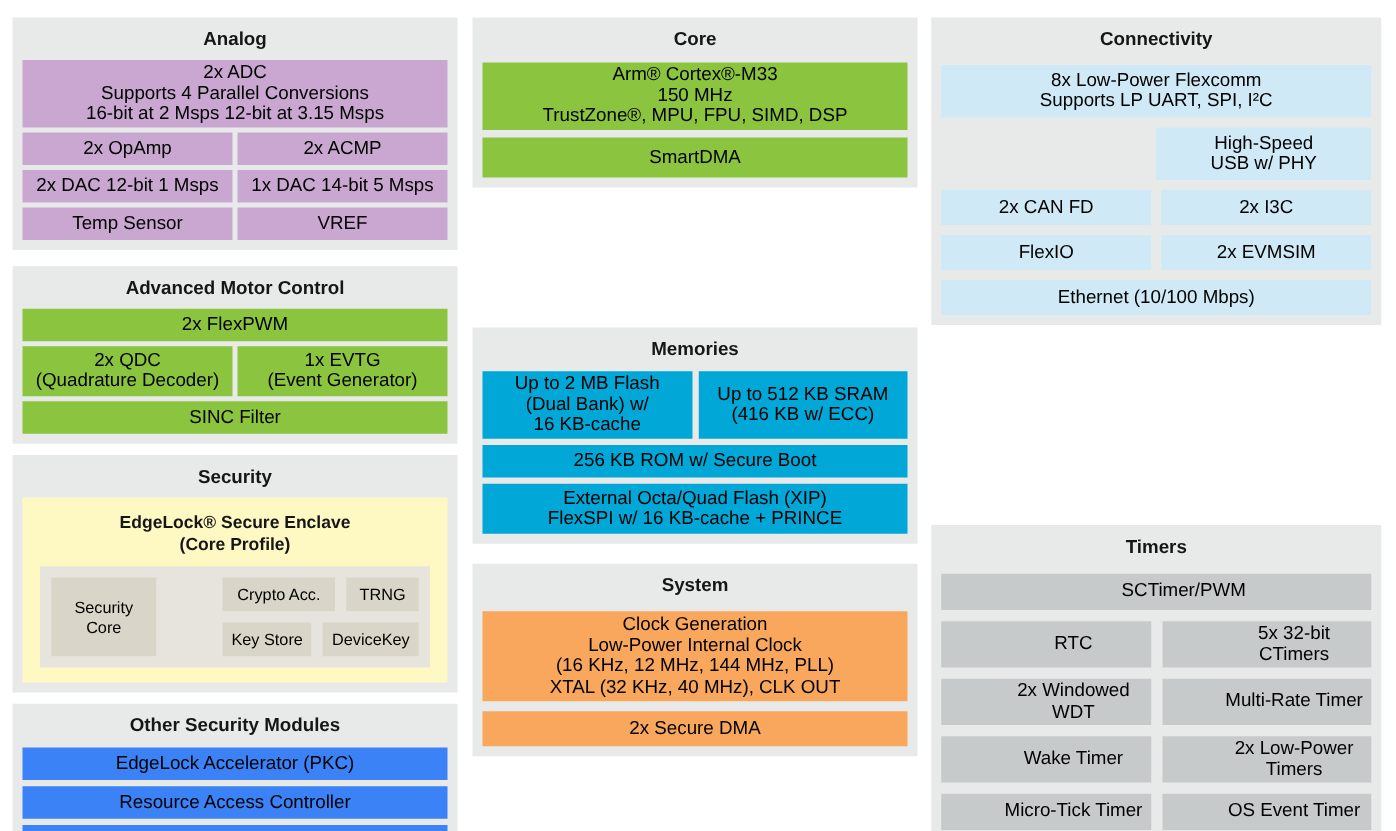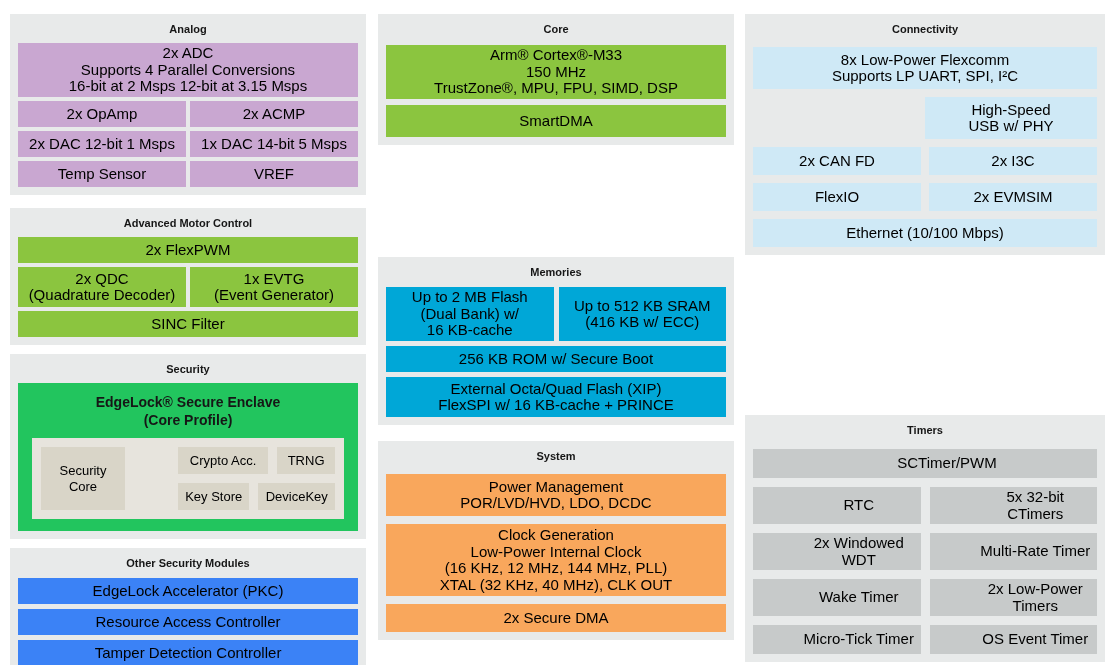--- a/index.html
+++ b/index.html
@@ -5,42 +5,42 @@
   * { box-sizing: border-box; margin: 0; padding: 0; }
   html, body { background: #ffffff; }
   body { font-family: "Liberation Sans", sans-serif; color: #000; }
   .canvas { position: relative; width: 1117px; height: 665px; background: #ffffff; overflow: hidden; }
   .col { position: absolute; top: 14px; }
   .col-left { left: 10px; width: 356px; }
   .col-mid  { left: 378px; width: 356px; }
   .col-right{ left: 745px; width: 360px; }
 
   .grp { --g: 4px; background: #e8eaea; padding: 6px 8px 8px; display: flex; flex-direction: column; gap: var(--g); width: 100%; }
-  .grp-title { text-align: center; font-weight: bold; font-size: 11px; color: #161616; padding: 3px 0 4px; }
+  .grp-title { text-align: center; font-weight: bold; font-size: 15px; color: #161616; padding: 3px 0 4px; }
   .row { display: flex; gap: var(--g); }
   .row > * { flex: 1; }
 
   .blk { display: flex; align-items: center; justify-content: center; text-align: center;
          font-size: 15px; line-height: 16.5px; white-space: pre-line; padding: 2px 4px; }
 
   .purple { background: #c9a7d1; }
   .green  { background: #8bc53f; }
   .tan    { background: #3b82f6; }
   .blue   { background: #00a7d7; }
   .orange { background: #f9a75c; }
   .lblue  { background: #cfe9f6; }
   .gray   { background: #c7caca; padding-left: 48px; }
   .spacer { background: transparent; }
 
   .mh26 { min-height: 26px; } .mh28 { min-height: 28px; } .mh29 { min-height: 29px; }
   .mh32 { min-height: 32px; } .mh40 { min-height: 40px; } .mh42 { min-height: 42px; }
   .mh54 { min-height: 54px; } .mh72 { min-height: 72px; }
 
   
-  .enclave { background: #22c55e; padding: 10px 14px 12px; }
+  .enclave { background: #fef9c3; padding: 10px 14px 12px; }
   .enclave-title { font-weight: bold; text-align: center; font-size: 14px; line-height: 18px;
                    white-space: pre-line; margin-bottom: 9px; color: #161616; }
   .enclave-panel { background: #e7e4dd; padding: 9px; display: flex; gap: 9px; }
   .sec-core { width: 84px; background: #d9d5c8; display: flex; align-items: center; justify-content: center;
               text-align: center; font-size: 13px; line-height: 16px; white-space: pre-line; }
   .enclave-right { flex: 1; display: flex; flex-direction: column; gap: 9px; }
   .enclave-row { display: flex; gap: 9px; padding-left: 44px; }
   .iblk { background: #d9d5c8; min-height: 27px; display: flex; align-items: center; justify-content: center;
           font-size: 13px; padding: 2px 4px; }
   .f-wide { flex: 1.65; } .f-narrow { flex: 1; } .f-mid { flex: 1.08; }
@@ -133,22 +133,20 @@
         <div class="blk blue mh54">Up to 512 KB SRAM
 (416 KB w/ ECC)</div>
       </div>
       <div class="blk blue mh26">256 KB ROM w/ Secure Boot</div>
       <div class="blk blue mh40">External Octa/Quad Flash (XIP)
 FlexSPI w/ 16 KB-cache + PRINCE</div>
     </section>
 
     <section class="grp" style="--g:8px; margin-top:16px">
       <div class="grp-title">System</div>
-      <div class="blk orange mh42">Power Management
-POR/LVD/HVD, LDO, DCDC</div>
       <div class="blk orange mh72">Clock Generation
 Low-Power Internal Clock
 (16 KHz, 12 MHz, 144 MHz, PLL)
 XTAL (32 KHz, 40 MHz), CLK OUT</div>
       <div class="blk orange mh28">2x Secure DMA</div>
     </section>
 
   </div>
 
   <div class="col col-right">

